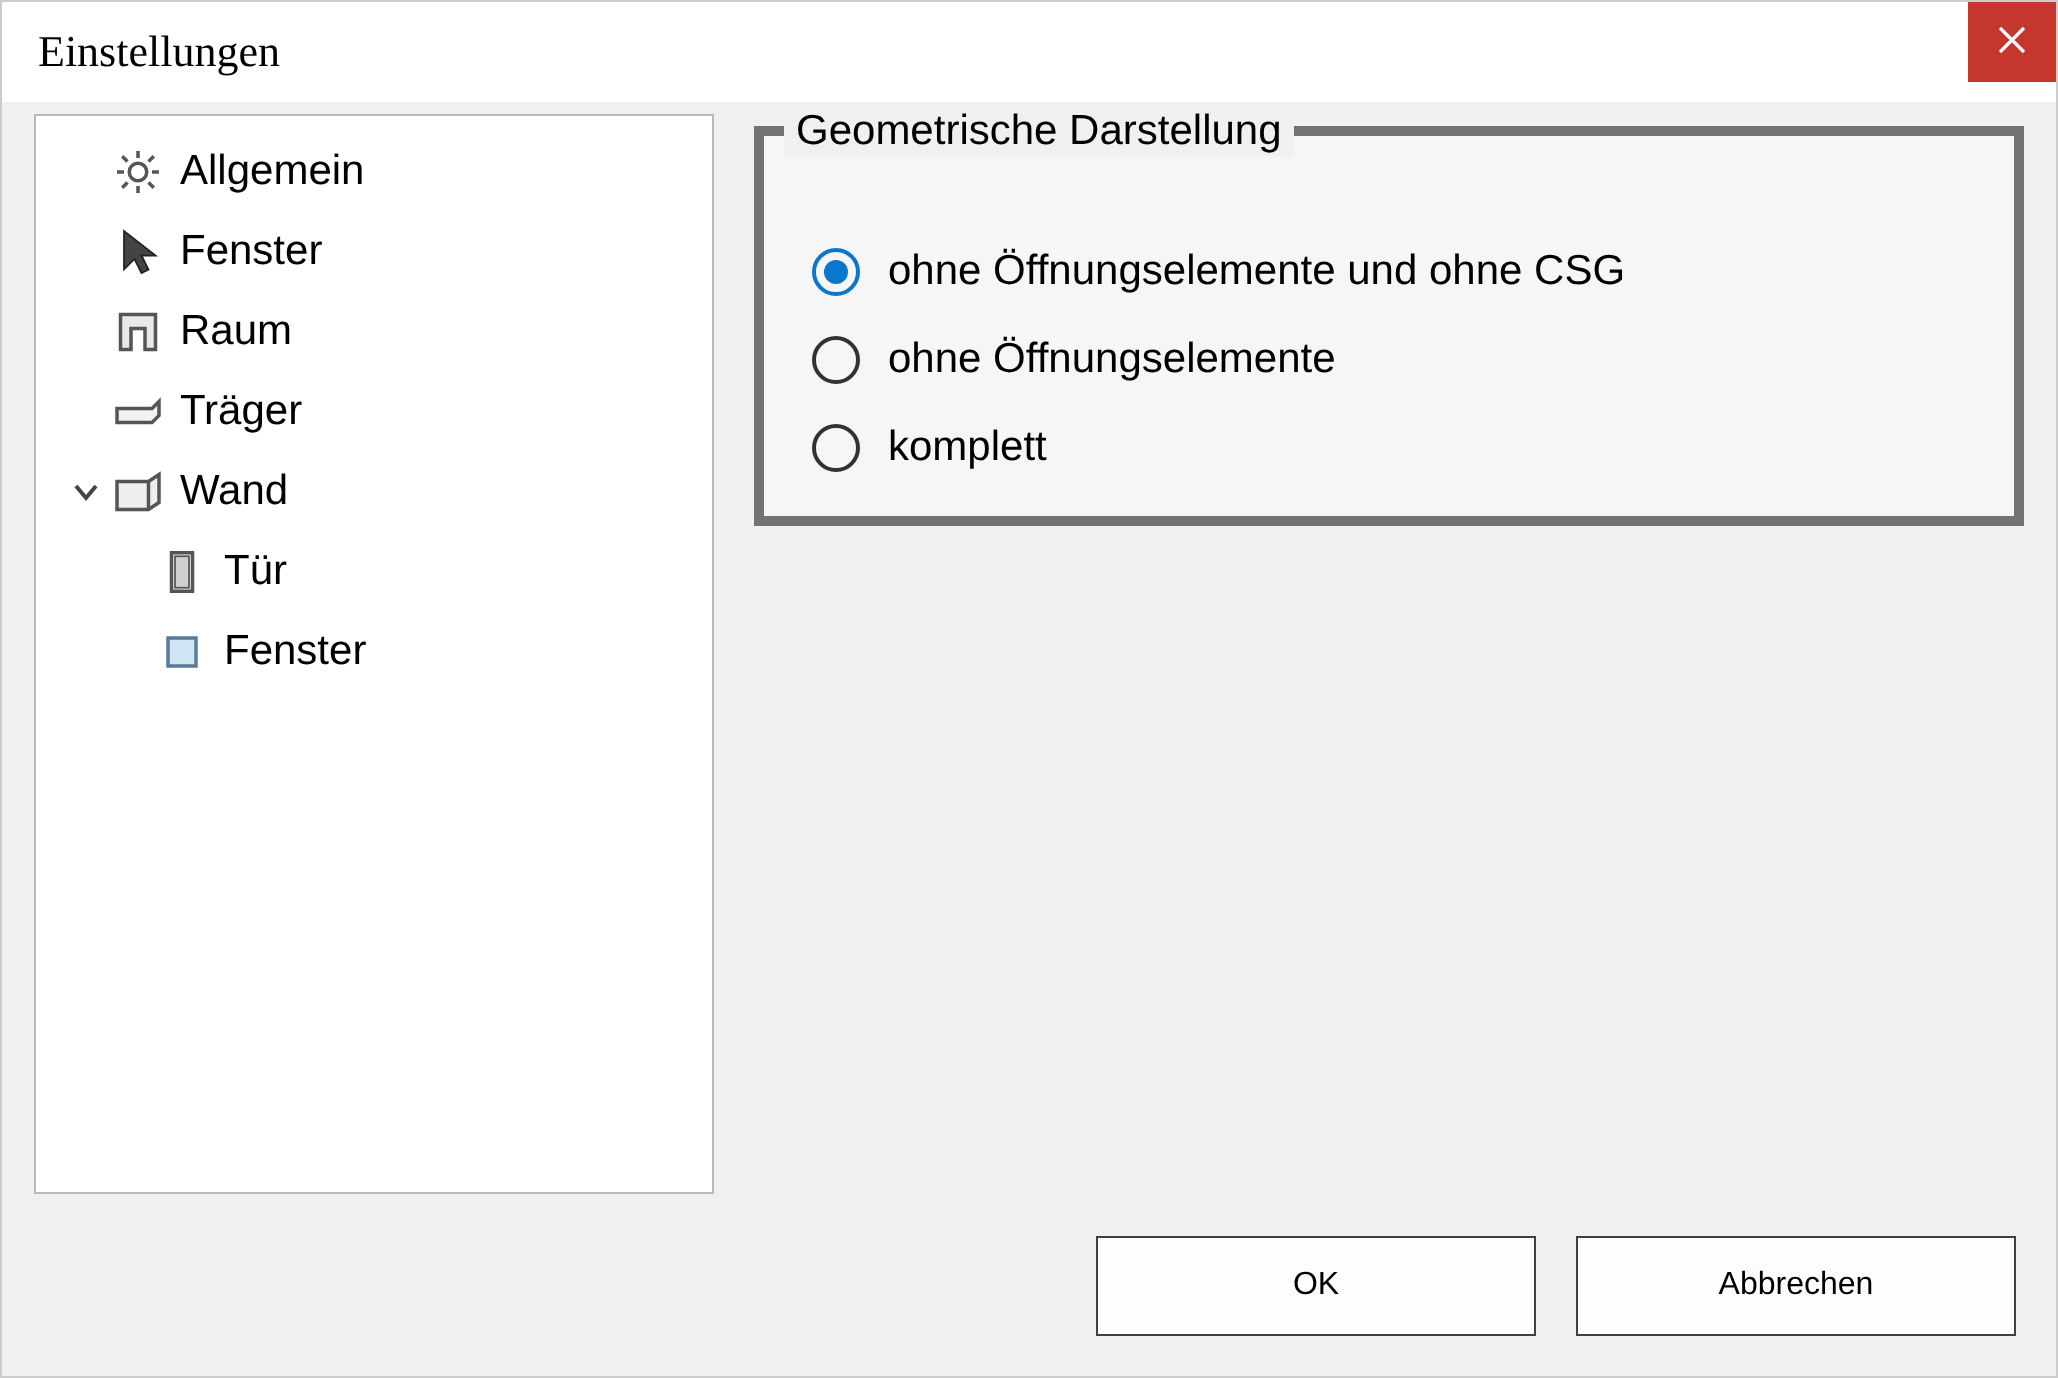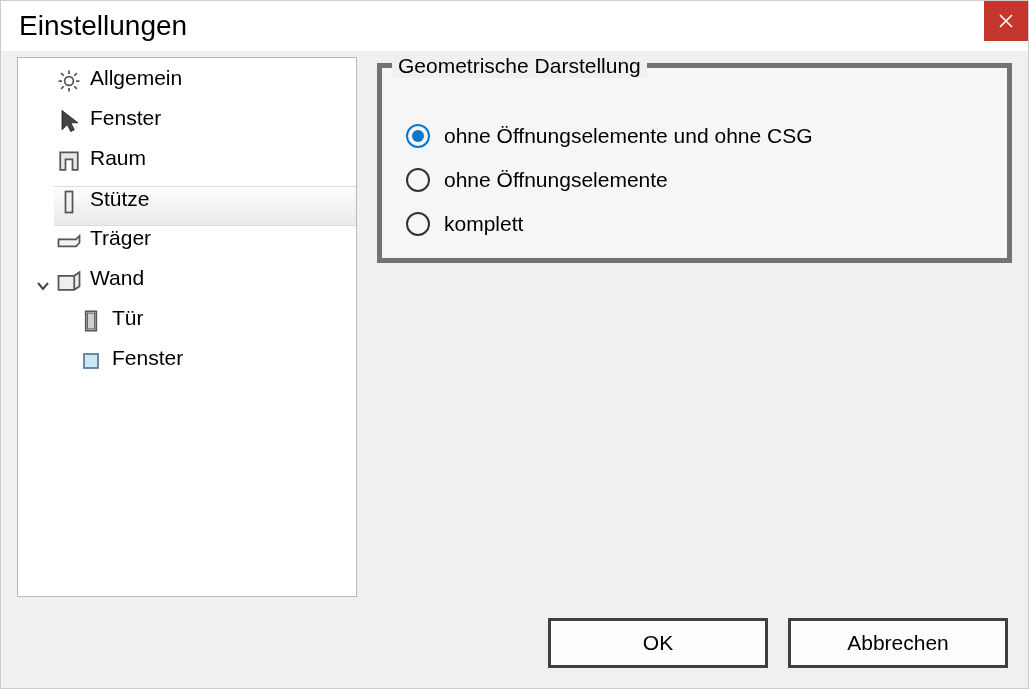--- a/index.html
+++ b/index.html
@@ -17,21 +17,22 @@
     border: 1px solid #ccc;
   }
   .titlebar {
     position: relative;
     height: 50px;
     padding: 0 0 0 18px;
     display: flex;
     align-items: center;
   }
   .titlebar .title {
-    font-size: 28px;
+    font-size: 22px;
+    font-family: Liberation Serif, serif;
   }
   .close-btn {
     position: absolute;
     top: 0; right: 0;
     width: 44px; height: 40px;
     background: #c5362c;
     display: flex;
     align-items: center;
     justify-content: center;
     cursor: pointer;
@@ -129,32 +130,33 @@
 
   .footer {
     position: absolute;
     right: 20px; bottom: 20px;
     display: flex;
     gap: 20px;
   }
   .btn {
     min-width: 220px;
     height: 50px;
-    border: 3px solid #404040;
+    border: 1px solid #404040;
     background: #fdfdfd;
-    font-size: 21px;
+    font-size: 16px;
     display:flex;
     align-items:center;
     justify-content:center;
     cursor:pointer;
   }
 
   
   .row-inner {
     display:flex;
+    align-items:center;
     height:100%;
     flex:1;
     padding-left:0;
   }
   .tree-row { padding-left:0; }
   .pre { width:14px; }
   .tree-row .row-inner.sel {
     background: linear-gradient(#fdfdfd,#eaeaea);
     border-top:1px solid #dcdcdc;
     border-bottom:1px solid #dcdcdc;
@@ -215,32 +217,20 @@
         <div class="row-inner">
           <span class="ico">
             <svg viewBox="0 0 32 32">
                 <path d="M6 6 H26 V26 H20 V14 H12 V26 H6 Z" fill="#e8e8e8" stroke="#555" stroke-width="2"></path>
               </svg>
           </span>
           <span class="lbl">Raum</span>
         </div>
       </div>
 
-      <div class="tree-row">
-        <span class="pre"></span>
-        <span class="spacer-chev"></span>
-        <div class="row-inner sel">
-          <span class="ico">
-            <svg viewBox="0 0 32 32">
-                <rect x="12" y="4" width="8" height="24" fill="#f2f2f2" stroke="#555" stroke-width="2"></rect>
-              </svg>
-          </span>
-          <span class="lbl">Stütze</span>
-        </div>
-      </div>
 
       <div class="tree-row">
         <span class="pre"></span>
         <span class="spacer-chev"></span>
         <div class="row-inner">
           <span class="ico">
             <svg viewBox="0 0 32 32">
                 <g stroke="#555" stroke-width="2" fill="#f2f2f2">
                   <path d="M4 14 L24 14 L28 10 L28 18 L24 22 L4 22 Z"></path>
                 </g>

